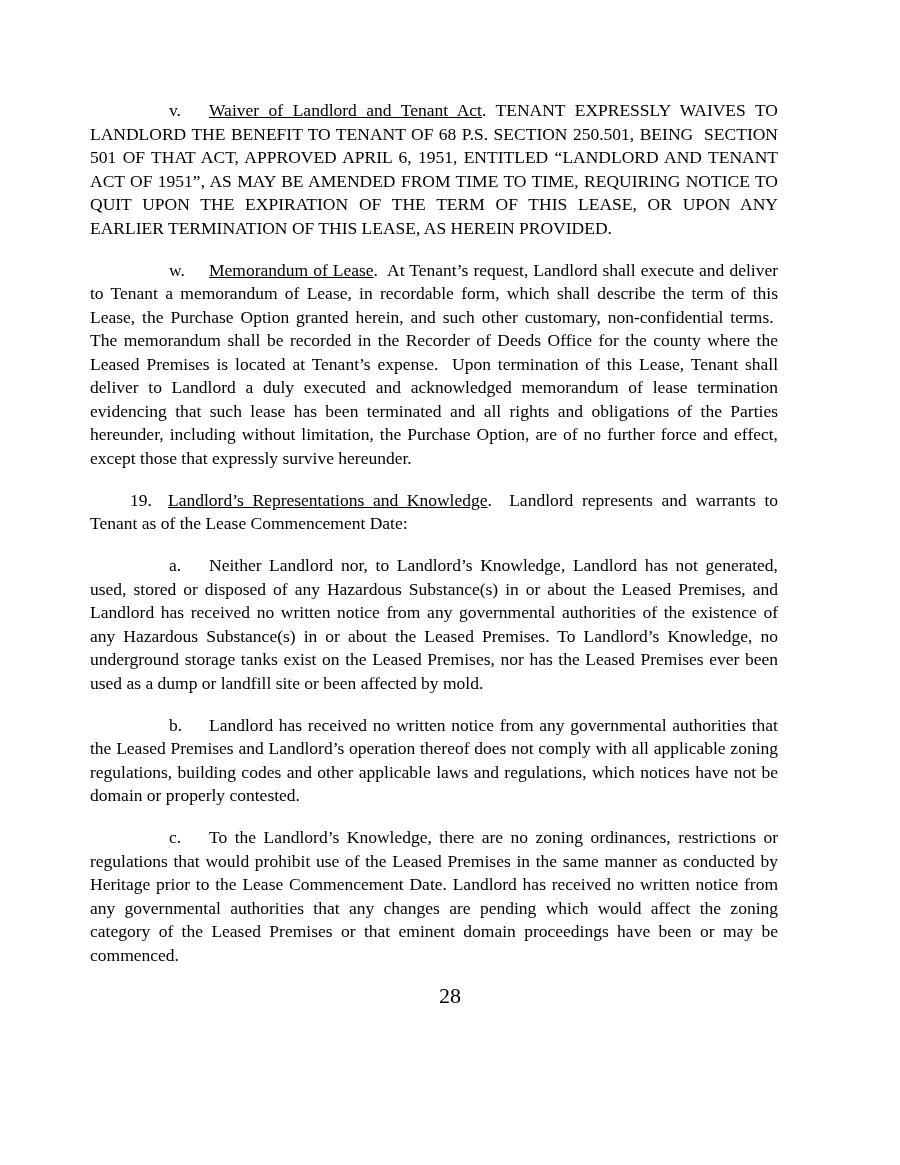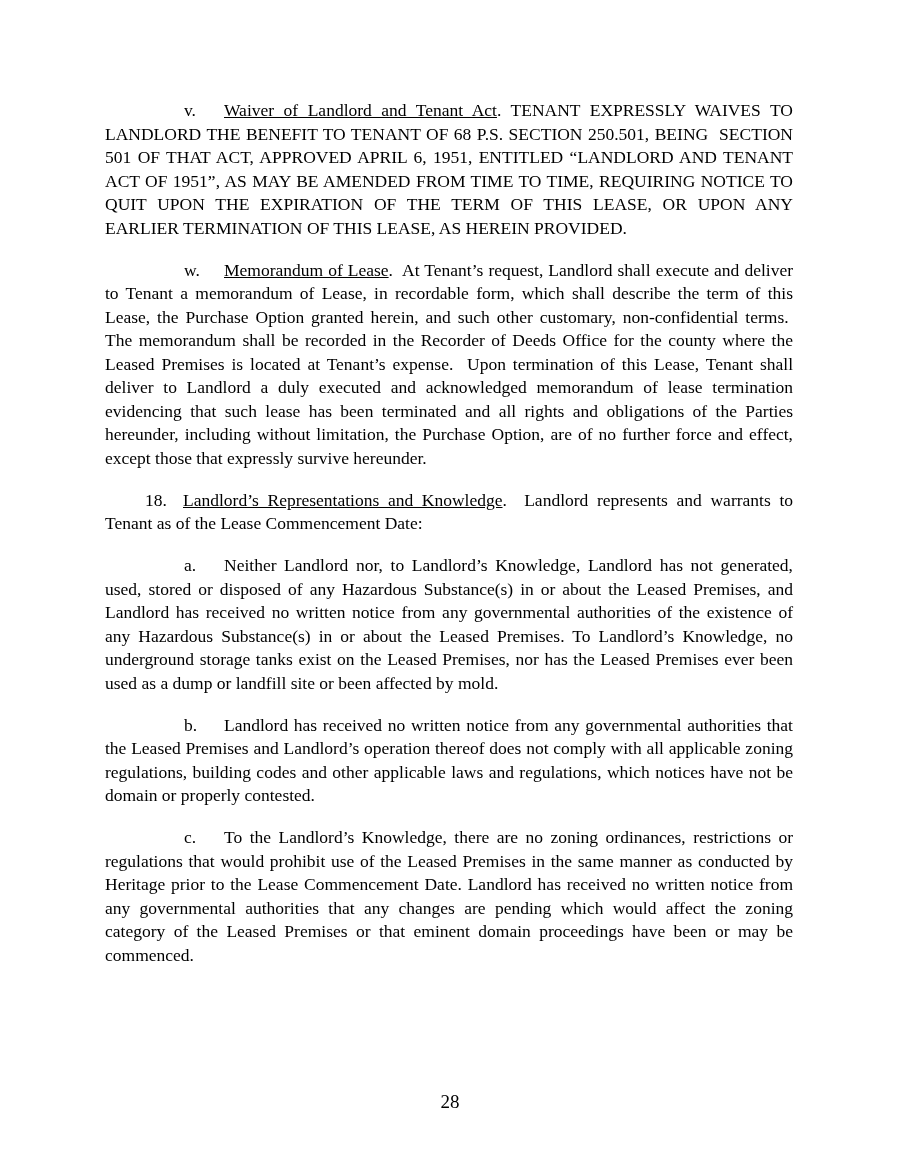--- a/index.html
+++ b/index.html
@@ -11,59 +11,59 @@
     position: relative;
     width: 900px;
     height: 1165px;
     background: #ffffff;
     font-family: "Liberation Serif", serif;
     color: #000000;
     overflow: hidden;
   }
   .content {
     position: absolute;
-    left: 105px;
+    left: 90px;
     top: 99px;
     width: 688px;
   }
   p.para {
     margin: 0 0 18.5px 0;
     font-size: 17.5px;
     line-height: 23.5px;
     text-align: justify;
     color: #000000;
   }
   
   p.lvl-sub { text-indent: 79px; }
   p.lvl-sub .marker { display: inline-block; width: 40px; text-indent: 0; }
   
   p.lvl-main { text-indent: 40px; }
   p.lvl-main .marker { display: inline-block; width: 38px; text-indent: 0; }
   .u { text-decoration: underline; }
   .page-number {
     position: absolute;
-    top: 1090px;
+    top: 984px;
     left: 0;
     width: 900px;
     text-align: center;
-    font-size: 19px;
+    font-size: 22px;
     line-height: 23.5px;
   }
 </style>
 </head>
 <body>
 
 <div class="page">
   <div class="content">
 
     <p class="para lvl-sub"><span class="marker">v.</span><span class="u">Waiver of Landlord and Tenant Act</span><span>. TENANT EXPRESSLY WAIVES TO LANDLORD THE BENEFIT TO TENANT OF 68 P.S. SECTION 250.501, BEING&nbsp; SECTION 501 OF THAT ACT, APPROVED APRIL 6, 1951, ENTITLED “LANDLORD AND TENANT ACT OF 1951”, AS MAY BE AMENDED FROM TIME TO TIME, REQUIRING NOTICE TO QUIT UPON THE EXPIRATION OF THE TERM OF THIS LEASE, OR UPON ANY EARLIER TERMINATION OF THIS LEASE, AS HEREIN PROVIDED.</span></p>
 
     <p class="para lvl-sub"><span class="marker">w.</span><span class="u">Memorandum of Lease</span><span>.&nbsp; At Tenant’s request, Landlord shall execute and deliver to Tenant a memorandum of Lease, in recordable form, which shall describe the term of this Lease, the Purchase Option granted herein, and such other customary, non-confidential terms.&nbsp; The memorandum shall be recorded in the Recorder of Deeds Office for the county where the Leased Premises is located at Tenant’s expense.&nbsp; Upon termination of this Lease, Tenant shall deliver to Landlord a duly executed and acknowledged memorandum of lease termination evidencing that such lease has been terminated and all rights and obligations of the Parties hereunder, including without limitation, the Purchase Option, are of no further force and effect, except those that expressly survive hereunder.</span></p>
 
-    <p class="para lvl-main"><span class="marker">18.</span><span class="u">Landlord’s Representations and Knowledge</span><span>.&nbsp; Landlord represents and warrants to Tenant as of the Lease Commencement Date:</span></p>
+    <p class="para lvl-main"><span class="marker">19.</span><span class="u">Landlord’s Representations and Knowledge</span><span>.&nbsp; Landlord represents and warrants to Tenant as of the Lease Commencement Date:</span></p>
 
     <p class="para lvl-sub"><span class="marker">a.</span><span>Neither Landlord nor, to Landlord’s Knowledge, Landlord has not generated, used, stored or disposed of any Hazardous Substance(s) in or about the Leased Premises, and Landlord has received no written notice from any governmental authorities of the existence of any Hazardous Substance(s) in or about the Leased Premises. To Landlord’s Knowledge, no underground storage tanks exist on the Leased Premises, nor has the Leased Premises ever been used as a dump or landfill site or been affected by mold.</span></p>
 
     <p class="para lvl-sub"><span class="marker">b.</span><span>Landlord has received no written notice from any governmental authorities that the Leased Premises and Landlord’s operation thereof does not comply with all applicable zoning regulations, building codes and other applicable laws and regulations, which notices have not be domain or properly contested.</span></p>
 
     <p class="para lvl-sub"><span class="marker">c.</span><span>To the Landlord’s Knowledge, there are no zoning ordinances, restrictions or regulations that would prohibit use of the Leased Premises in the same manner as conducted by Heritage prior to the Lease Commencement Date. Landlord has received no written notice from any governmental authorities that any changes are pending which would affect the zoning category of the Leased Premises or that eminent domain proceedings have been or may be commenced.</span></p>
 
 
   </div>
 

